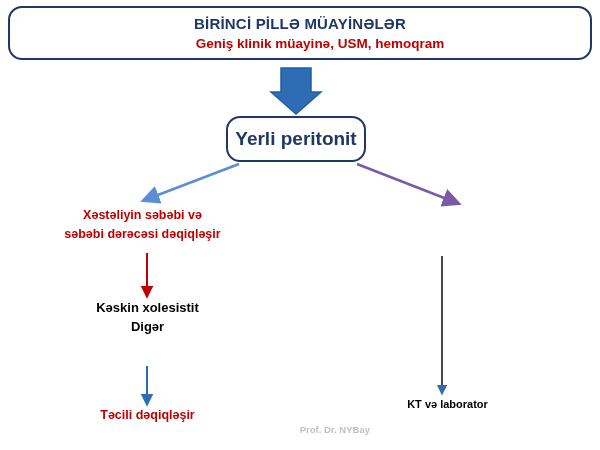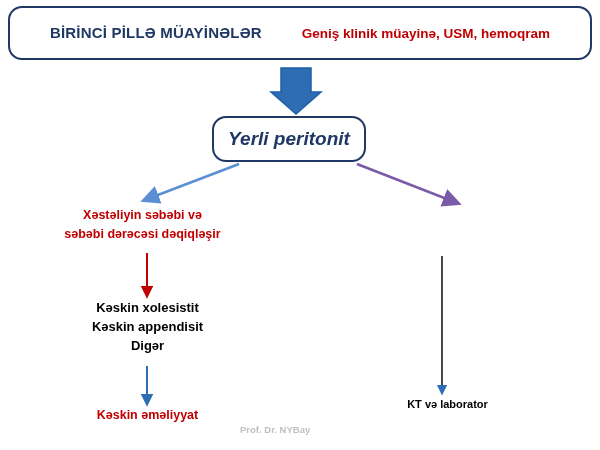--- a/index.html
+++ b/index.html
@@ -29,21 +29,21 @@
   .node {
     position: absolute;
     box-sizing: border-box;
     text-align: center;
   }
   .rounded-box {
     border: 2px solid #1F3864;
     border-radius: 14px;
     background: #ffffff;
     display: flex;
-    flex-direction: row;
+    flex-direction: column;
     justify-content: center;
     align-items: center;
   }
   .title-box {
     left: 8px;
     top: 6px;
     width: 584px;
     height: 54px;
     padding: 4px 8px;
   }
@@ -55,25 +55,24 @@
     line-height: 20px;
   }
   .title-line2 {
     color: #C00000;
     font-weight: bold;
     font-size: 13.5px;
     line-height: 19px;
     margin-left: 40px;
   }
   .peritonit-box {
-    left: 212px;
+    left: 226px;
     top: 116px;
-    width: 154px;
+    width: 140px;
     height: 46px;
-    font-style: italic;
   }
   .peritonit-label {
     color: #1F3864;
     font-weight: bold;
     font-size: 19px;
   }
   .branch-label {
     color: #C00000;
     font-weight: bold;
     font-size: 12.5px;
@@ -113,21 +112,21 @@
     width: 215px;
     color: #000000;
     font-weight: bold;
     font-size: 11px;
   }
   .watermark {
     position: absolute;
     left: 240px;
     top: 424px;
     width: 130px;
-    text-align: left;
+    text-align: right;
     color: #BFBFBF;
     font-size: 9.5px;
     font-weight: bold;
   }
 </style>
 </head>
 <body>
 
 <div id="canvas">
 
@@ -175,23 +174,22 @@
   </div>
 
   <div class="node branch-left">
     <div class="branch-label">Xəstəliyin səbəbi  və</div>
     <div class="branch-label">səbəbi dərəcəsi dəqiqləşir</div>
   </div>
 
 
   <div class="node list-left">
     <div>Kəskin xolesistit</div>
-    <div>Kəskin appendisit</div>
     <div>Digər</div>
   </div>
 
-  <div class="node final-left">Kəskin əməliyyat</div>
+  <div class="node final-left">Təcili dəqiqləşir</div>
 
   <div class="node final-right">KT və laborator</div>
 
   <div class="watermark">Prof. Dr. NYBay</div>
 
 </div>
 
 </body></html>

